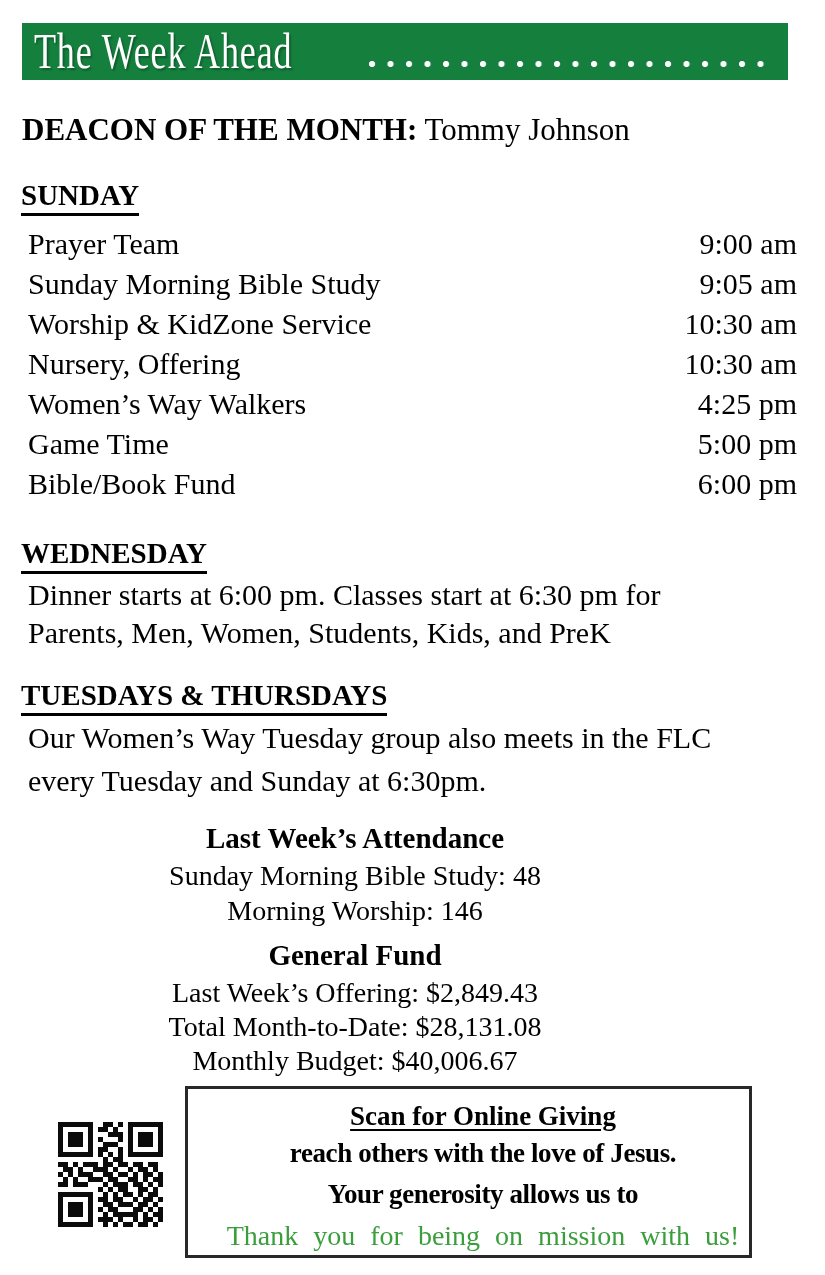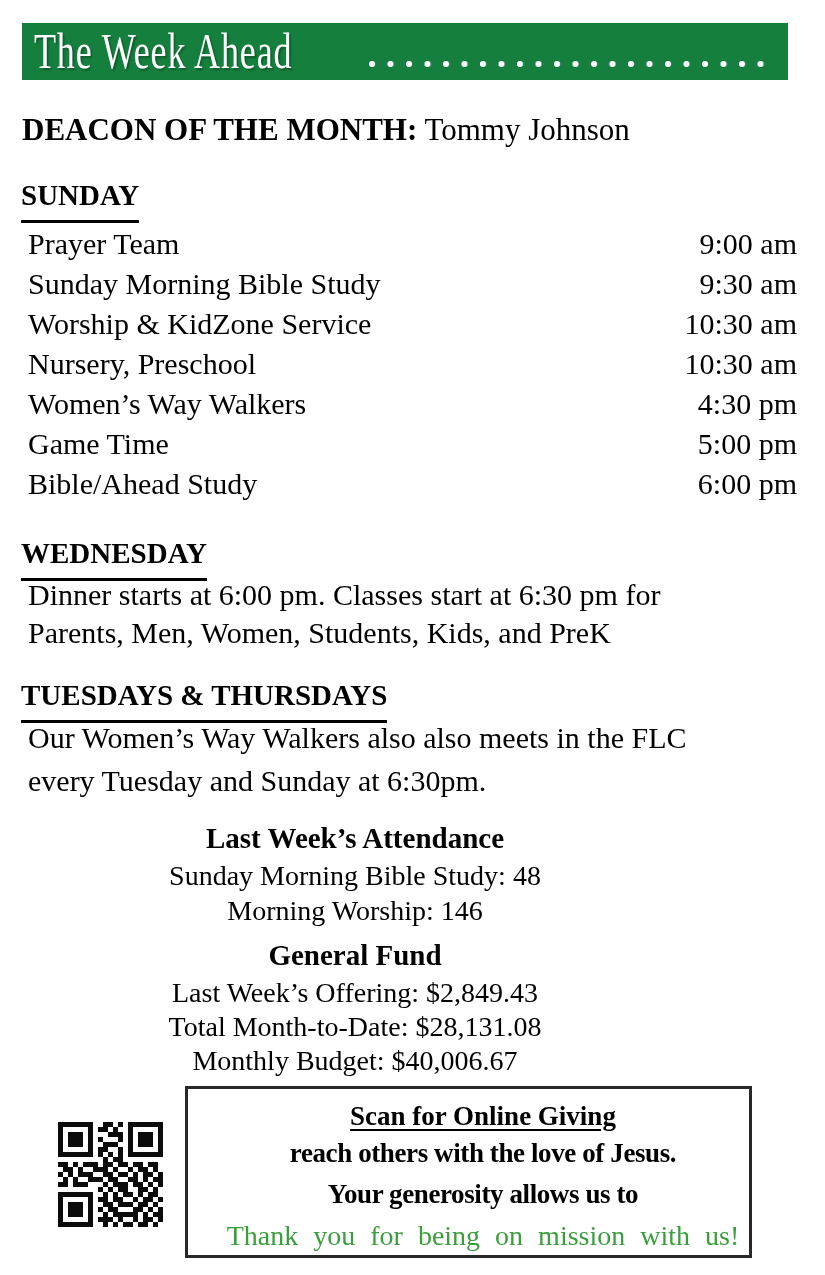--- a/index.html
+++ b/index.html
@@ -16,21 +16,21 @@
   .banner-dots{flex:1;align-self:flex-end;height:8px;margin:0 16px 12px 20px;
           background-image:radial-gradient(circle at 3px 4px,#ffffff 2.7px,rgba(255,255,255,0) 3.5px);
           background-size:18.5px 8px;background-repeat:repeat-x;}
 
   
   .deacon{position:absolute;left:22px;top:112px;font-size:31px;line-height:36px;white-space:nowrap;}
   .bold{font-weight:bold;}
 
   
   .heading{position:absolute;left:21px;font-size:29px;font-weight:bold;line-height:29px;}
-  .heading>span{display:inline-block;white-space:nowrap;border-bottom:3px solid #000;padding-bottom:10px;}
+  .heading>span{display:inline-block;white-space:nowrap;border-bottom:3px solid #000;padding-bottom:3px;}
   .h-sun{top:181px}.h-wed{top:539px}.h-tue{top:681px}
 
   
   .schedule{position:absolute;left:28px;top:224px;width:769px;}
   .srow{display:flex;justify-content:space-between;align-items:baseline;
         height:40px;line-height:40px;font-size:30px;}
   .srow .ev{white-space:nowrap;}
   .srow .tm{white-space:nowrap;}
 
   
@@ -78,57 +78,57 @@
     <span>SUNDAY</span>
   </div>
 
   <div class="schedule">
     <div class="srow">
       <span class="ev">Prayer Team</span>
       <span class="tm">9:00 am</span>
     </div>
     <div class="srow">
       <span class="ev">Sunday Morning Bible Study</span>
-      <span class="tm">9:30 am</span>
+      <span class="tm">9:05 am</span>
     </div>
     <div class="srow">
       <span class="ev">Worship &amp; KidZone Service</span>
       <span class="tm">10:30 am</span>
     </div>
     <div class="srow">
-      <span class="ev">Nursery, Preschool</span>
+      <span class="ev">Nursery, Offering</span>
       <span class="tm">10:30 am</span>
     </div>
     <div class="srow">
       <span class="ev">Women’s Way Walkers</span>
-      <span class="tm">4:30 pm</span>
+      <span class="tm">4:25 pm</span>
     </div>
     <div class="srow">
       <span class="ev">Game Time</span>
       <span class="tm">5:00 pm</span>
     </div>
     <div class="srow">
-      <span class="ev">Bible/Ahead Study</span>
+      <span class="ev">Bible/Book Fund</span>
       <span class="tm">6:00 pm</span>
     </div>
   </div>
 
   <div class="heading h-wed">
     <span>WEDNESDAY</span>
   </div>
   <div class="para p-wed">
     <div>Dinner starts at 6:00 pm. Classes start at 6:30 pm for</div>
     <div>Parents, Men, Women, Students, Kids, and PreK</div>
   </div>
 
   <div class="heading h-tue">
     <span>TUESDAYS &amp; THURSDAYS</span>
   </div>
   <div class="para p-tue">
-    <div>Our Women’s Way Walkers also also meets in the FLC</div>
+    <div>Our Women’s Way Tuesday group also meets in the FLC</div>
     <div>every Tuesday and Sunday at 6:30pm.</div>
   </div>
 
   <div class="center-block attendance">
     <div class="cb-title">Last Week’s Attendance</div>
     <div>Sunday Morning Bible Study: 48</div>
     <div>Morning Worship: 146</div>
   </div>
 
   <div class="center-block fund">

